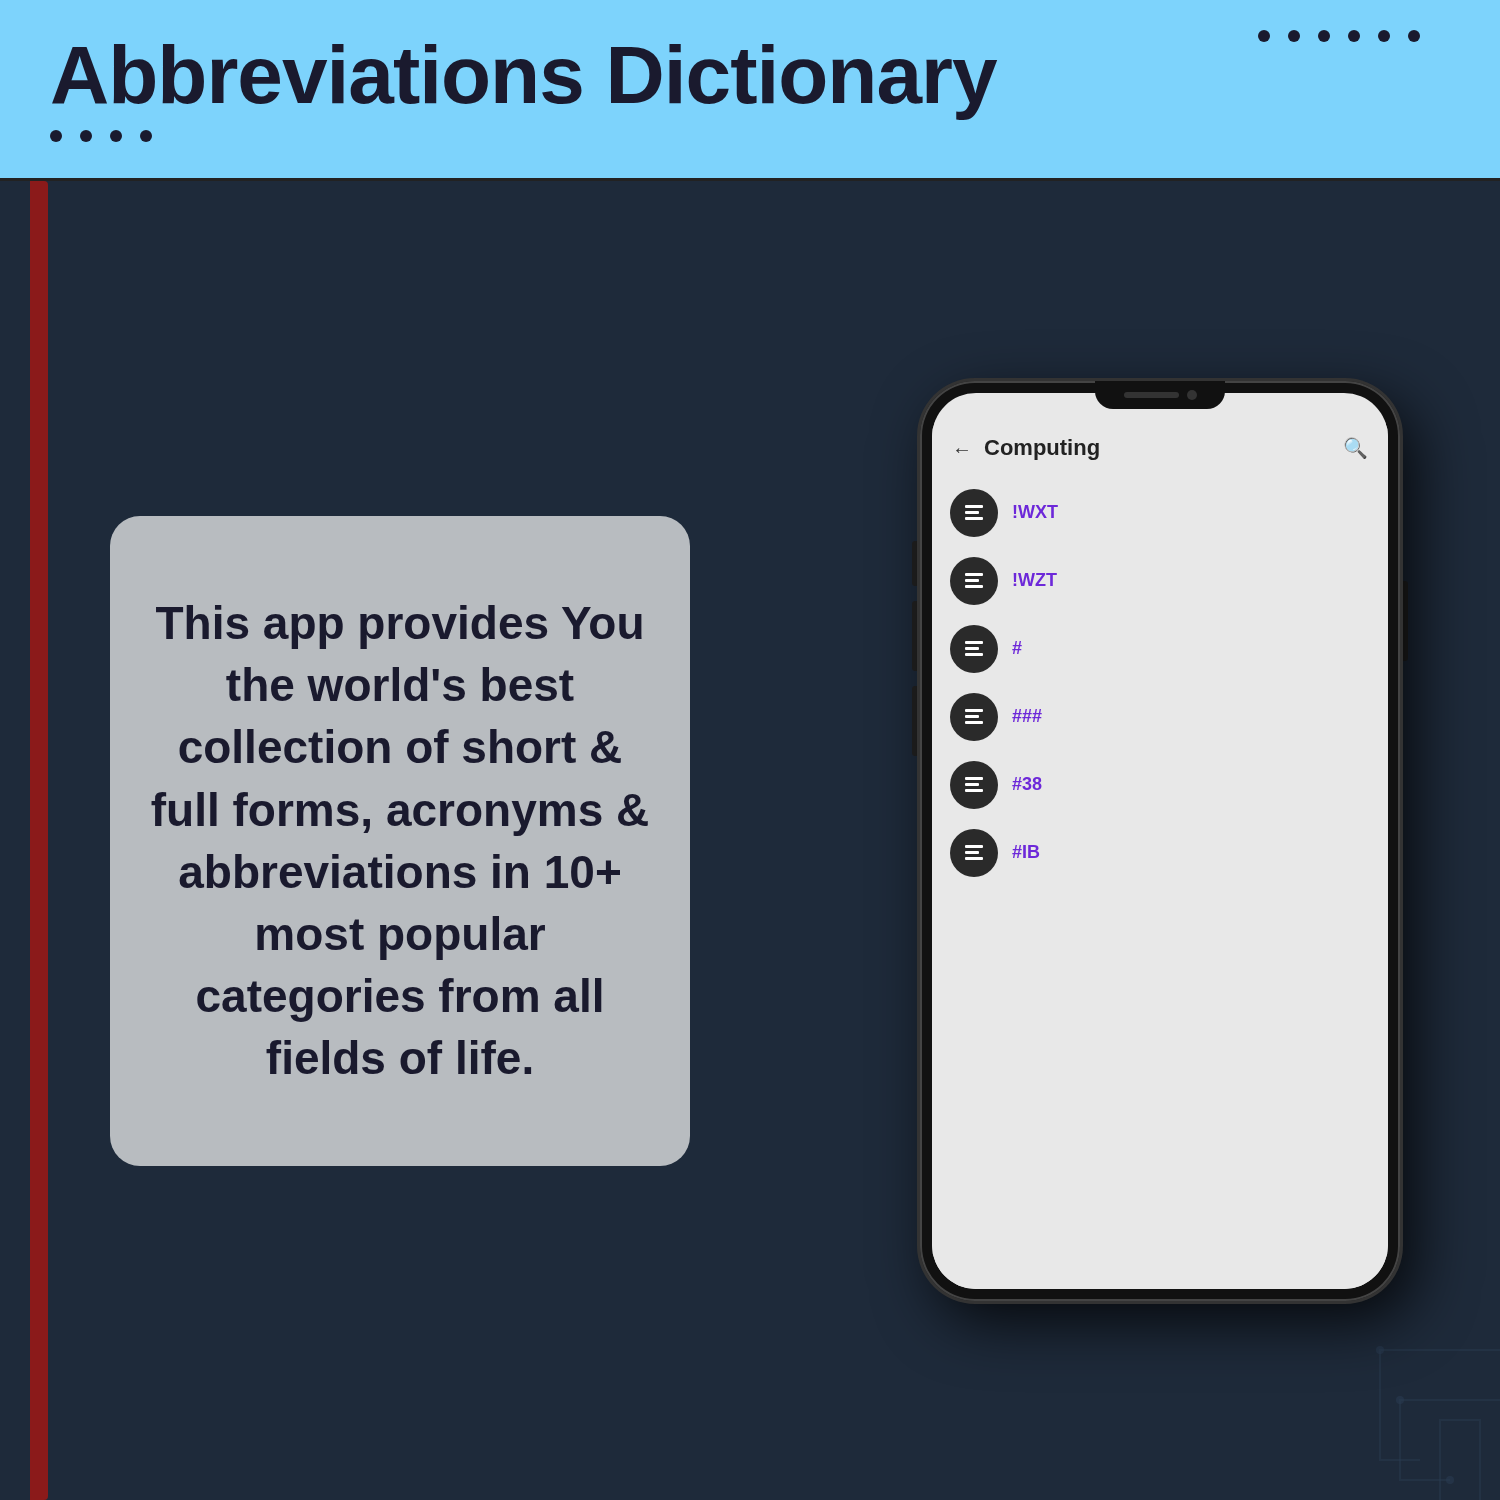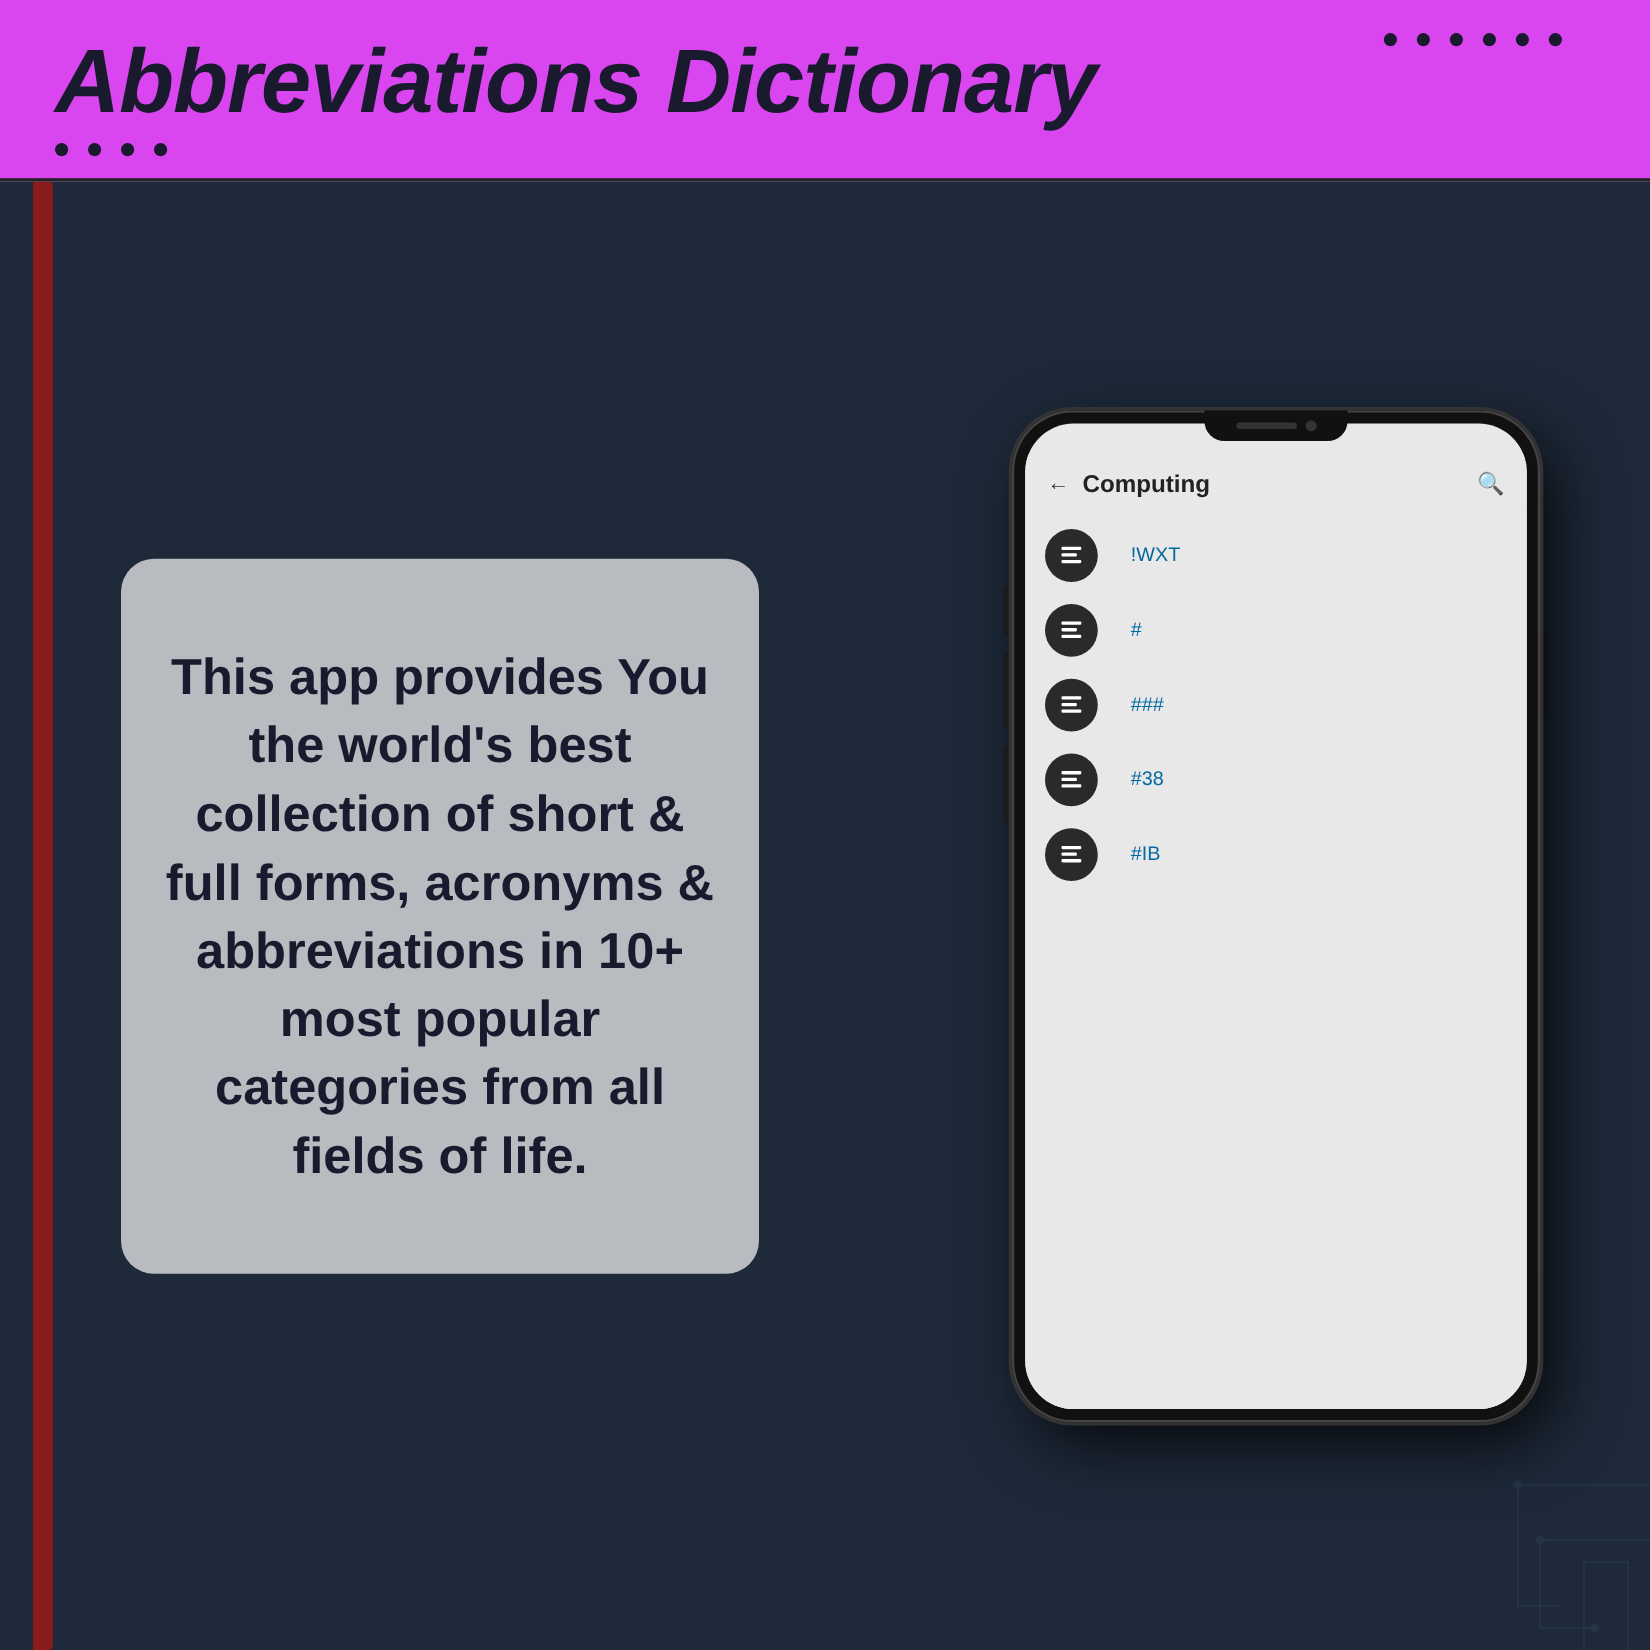--- a/index.html
+++ b/index.html
@@ -14,25 +14,24 @@
 
     .page-wrapper {
       width: 1500px;
       height: 1500px;
       display: flex;
       flex-direction: column;
     }
 
     
     .header {
-      background: #d946ef;
-      padding: 30px 50px 20px 50px;
+      background: #7dd3fc;
+      padding: 30px 50px 36px 50px;
       border-bottom: 3px solid #222;
       position: relative;
-      font-style: italic;
     }
 
     .header-title {
       font-size: 82px;
       font-weight: 900;
       color: #1a1a2e;
       line-height: 1.1;
       letter-spacing: -1px;
     }
 
@@ -287,24 +286,23 @@
       background: #fff;
       border-radius: 1px;
     }
 
     .icon-line-1 { width: 18px; height: 3px; }
     .icon-line-2 { width: 14px; height: 3px; }
     .icon-line-3 { width: 18px; height: 3px; }
 
     .list-label {
       font-size: 18px;
-      font-weight: 400;
-      color: #0369a1;
+      font-weight: 700;
+      color: #6d28d9;
       font-family: Arial, sans-serif;
-      margin-left: 16px;
     }
 
     
     .circuit-lines {
       position: absolute;
       bottom: 0;
       right: 0;
       width: 300px;
       height: 300px;
       opacity: 0.15;
@@ -387,20 +385,30 @@
       <span class="list-label">!WXT</span>
     </div>
                 <div class="list-item">
       <div class="list-icon">
         <div class="list-icon-lines">
           <div class="icon-line icon-line-1"></div>
           <div class="icon-line icon-line-2"></div>
           <div class="icon-line icon-line-3"></div>
         </div>
       </div>
+      <span class="list-label">!WZT</span>
+    </div>
+                <div class="list-item">
+      <div class="list-icon">
+        <div class="list-icon-lines">
+          <div class="icon-line icon-line-1"></div>
+          <div class="icon-line icon-line-2"></div>
+          <div class="icon-line icon-line-3"></div>
+        </div>
+      </div>
       <span class="list-label">#</span>
     </div>
                 <div class="list-item">
       <div class="list-icon">
         <div class="list-icon-lines">
           <div class="icon-line icon-line-1"></div>
           <div class="icon-line icon-line-2"></div>
           <div class="icon-line icon-line-3"></div>
         </div>
       </div>

